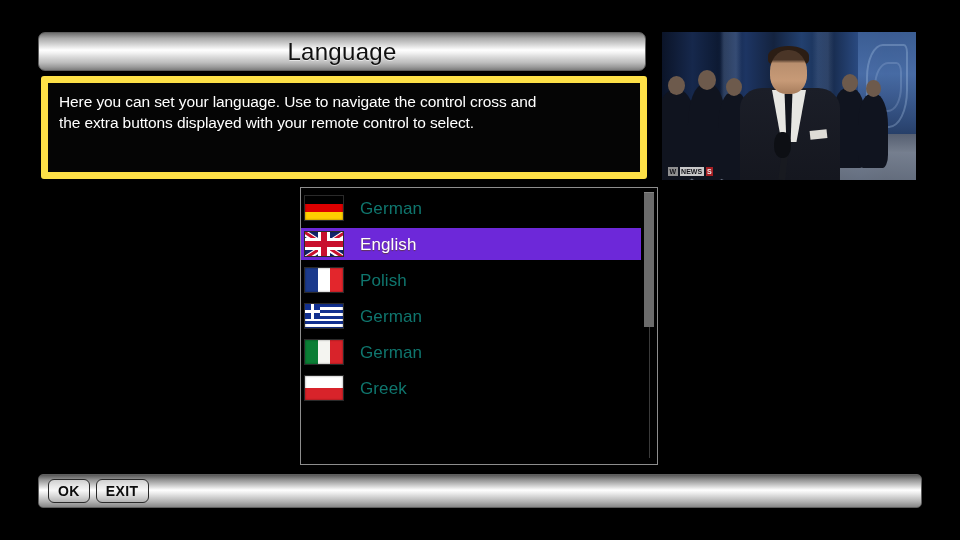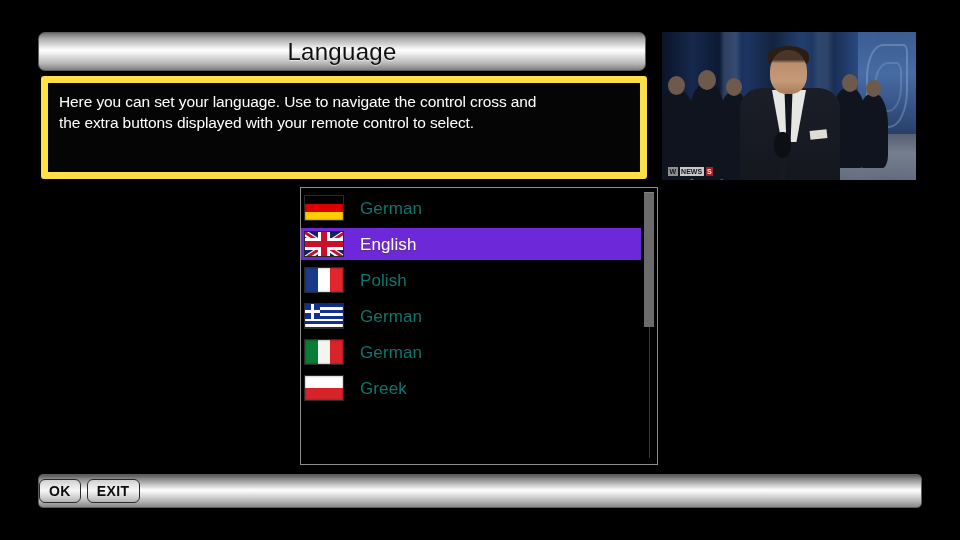--- a/index.html
+++ b/index.html
@@ -326,20 +326,21 @@
         #585858 0%,
         #909090 14%,
         #c4c4c4 30%,
         #ffffff 47%,
         #eeeeee 56%,
         #cfcfcf 70%,
         #b0b0b0 84%,
         #878787 100%);
     display: flex;
     align-items: center;
+    padding-left: 9px;
     gap: 6px;
   }
   .bbtn {
     height: 24px;
     min-width: 40px;
     padding: 0 9px;
     border: 1.5px solid #2a2a2a;
     border-radius: 6px;
     box-sizing: border-box;
     background: linear-gradient(to bottom,

